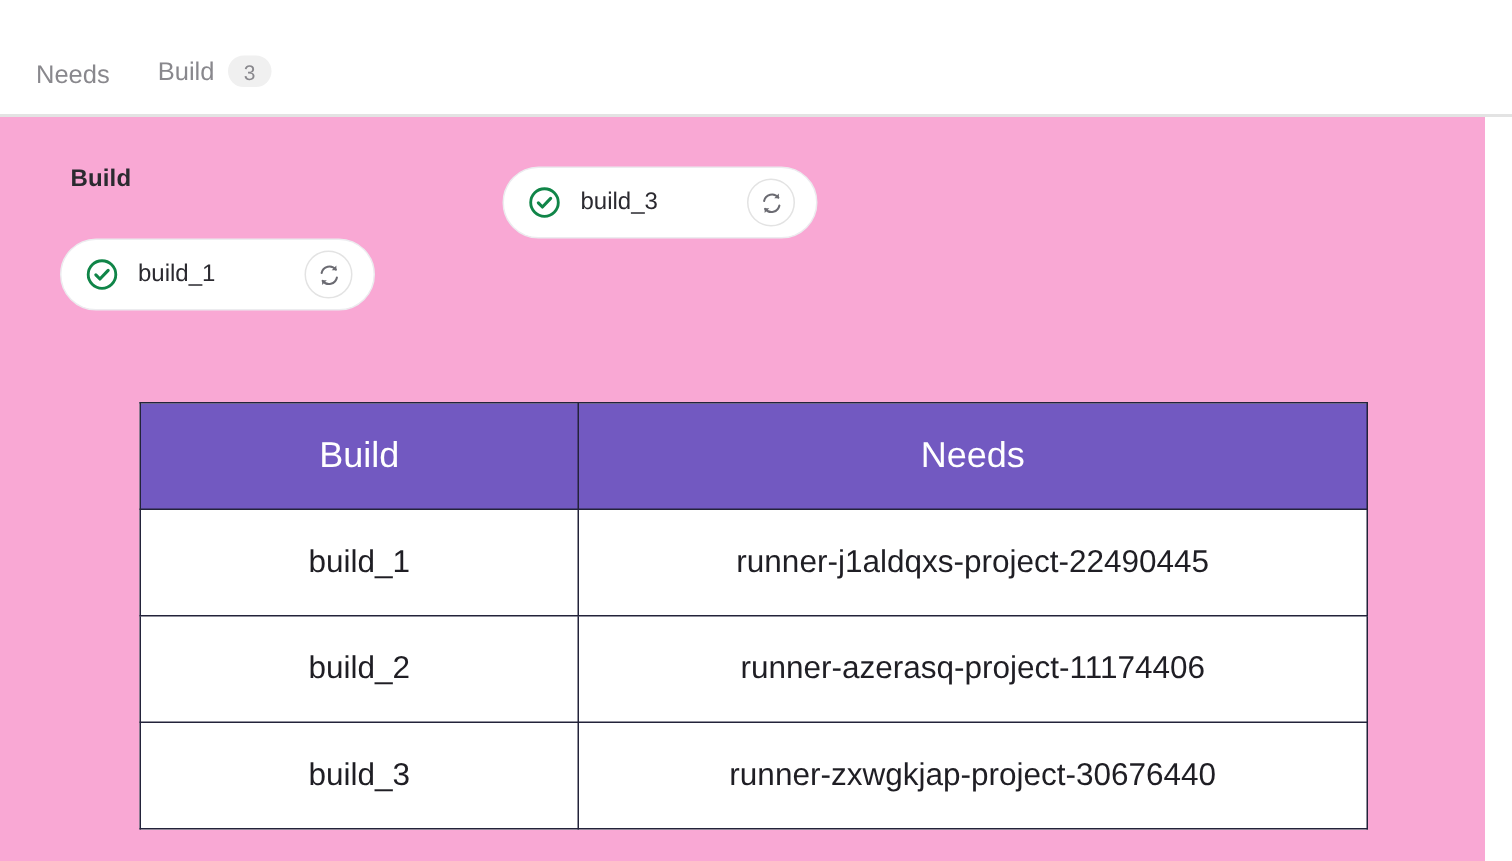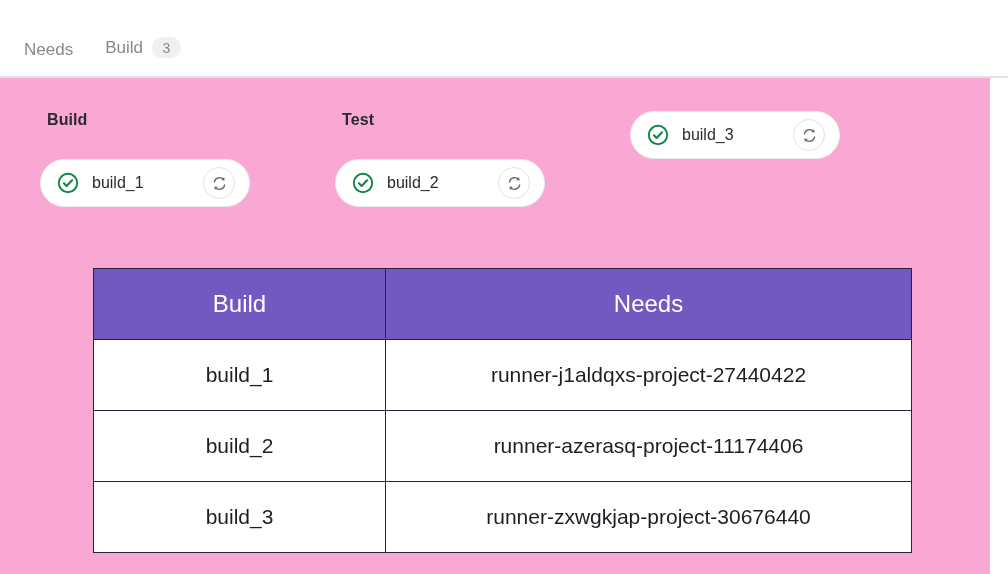--- a/index.html
+++ b/index.html
@@ -231,40 +231,20 @@
             <svg width="17" height="17" viewBox="0 0 20 20">
               <path d="M4 8.2 A6.3 6.3 0 0 1 15.2 5.6" fill="none" stroke="#6b6b72" stroke-width="1.6" stroke-linecap="round"></path>
               <path d="M16 11.8 A6.3 6.3 0 0 1 4.8 14.4" fill="none" stroke="#6b6b72" stroke-width="1.6" stroke-linecap="round"></path>
               <path d="M15.6 2.4 L15.6 6.1 L11.9 6.1 Z" fill="#6b6b72"></path>
               <path d="M4.4 17.6 L4.4 13.9 L8.1 13.9 Z" fill="#6b6b72"></path>
             </svg>
           </span>
         </div>
       </div>
 
-      <div class="stage">
-        <div class="stage-title">Test</div>
-        <div class="job-pill">
-          <span class="job-status-icon">
-            <svg width="22" height="22" viewBox="0 0 22 22">
-              <circle cx="11" cy="11" r="9.2" fill="none" stroke="#108548" stroke-width="1.9"></circle>
-              <path d="M6.9 11.3 L9.6 14 L15.1 8.3" fill="none" stroke="#108548" stroke-width="2.1" stroke-linecap="round" stroke-linejoin="round"></path>
-            </svg>
-          </span>
-          <span class="job-label">build_2</span>
-          <span class="job-retry">
-            <svg width="17" height="17" viewBox="0 0 20 20">
-              <path d="M4 8.2 A6.3 6.3 0 0 1 15.2 5.6" fill="none" stroke="#6b6b72" stroke-width="1.6" stroke-linecap="round"></path>
-              <path d="M16 11.8 A6.3 6.3 0 0 1 4.8 14.4" fill="none" stroke="#6b6b72" stroke-width="1.6" stroke-linecap="round"></path>
-              <path d="M15.6 2.4 L15.6 6.1 L11.9 6.1 Z" fill="#6b6b72"></path>
-              <path d="M4.4 17.6 L4.4 13.9 L8.1 13.9 Z" fill="#6b6b72"></path>
-            </svg>
-          </span>
-        </div>
-      </div>
 
       <div class="stage">
         <div class="job-pill">
           <span class="job-status-icon">
             <svg width="22" height="22" viewBox="0 0 22 22">
               <circle cx="11" cy="11" r="9.2" fill="none" stroke="#108548" stroke-width="1.9"></circle>
               <path d="M6.9 11.3 L9.6 14 L15.1 8.3" fill="none" stroke="#108548" stroke-width="2.1" stroke-linecap="round" stroke-linejoin="round"></path>
             </svg>
           </span>
           <span class="job-label">build_3</span>
@@ -284,21 +264,21 @@
     <table class="runner-table">
       <thead>
         <tr>
           <th class="col-build">Build</th>
           <th class="col-runner">Needs</th>
         </tr>
       </thead>
       <tbody>
         <tr>
           <td>build_1</td>
-          <td>runner-j1aldqxs-project-27440422</td>
+          <td>runner-j1aldqxs-project-22490445</td>
         </tr>
         <tr>
           <td>build_2</td>
           <td>runner-azerasq-project-11174406</td>
         </tr>
         <tr>
           <td>build_3</td>
           <td>runner-zxwgkjap-project-30676440</td>
         </tr>
       </tbody>

